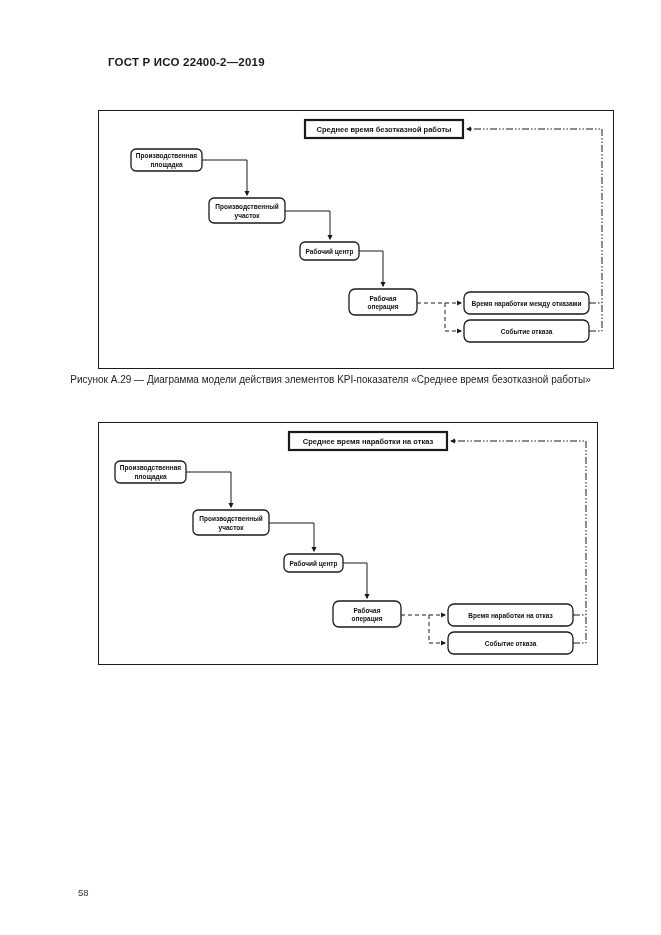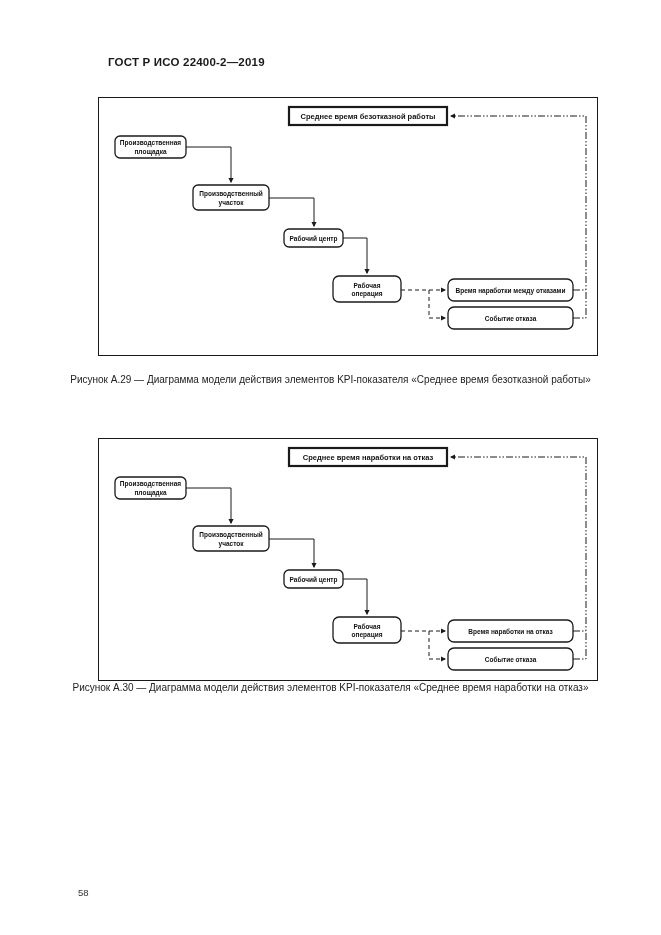--- a/index.html
+++ b/index.html
@@ -13,22 +13,22 @@
     margin:0 auto;
   }
   .doc-header{
     position:absolute;left:72px;top:56px;
     font-size:11.5px;font-weight:bold;letter-spacing:.2px;padding-left:36px;
   }
   .fig-frame{
     position:absolute;left:98px;width:498px;
     border:1.4px solid #1a1a1a;background:#fff;
   }
-  .fig1-frame{top:97px;height:257px;}
-  .fig2-frame{top:438px;height:241px;}
+  .fig1-frame{top:110px;height:257px;padding-left:16px;}
+  .fig2-frame{top:422px;height:241px;}
   .fig-caption{
     position:absolute;left:0;width:661px;
     text-align:center;font-size:10px;color:#222;
     line-height:13px;
   }
   .fig1-caption{top:373px;}
   .fig2-caption{top:681px;}
   .page-number{
     position:absolute;left:78px;top:839px;
     font-size:9.5px;color:#333;margin-top:48px;
@@ -136,17 +136,16 @@
       <text class="node-label" x="268" y="198">операция</text>
 
       <rect class="node-box" x="349" y="181" width="125" height="22" rx="6"></rect>
       <text class="node-label" x="411.5" y="194.5">Время наработки на отказ</text>
 
       <rect class="node-box" x="349" y="209" width="125" height="22" rx="6"></rect>
       <text class="node-label" x="411.5" y="222.5">Событие отказа</text>
     </svg>
   </div>
 
-  <div class="fig-caption fig2-caption">Рисунок А.30 — Диаграмма модели действия элементов KPI-показателя «Среднее время наработки на отказ»</div>
 
   <div class="page-number">58</div>
 
 </div>
 
 </body></html>

